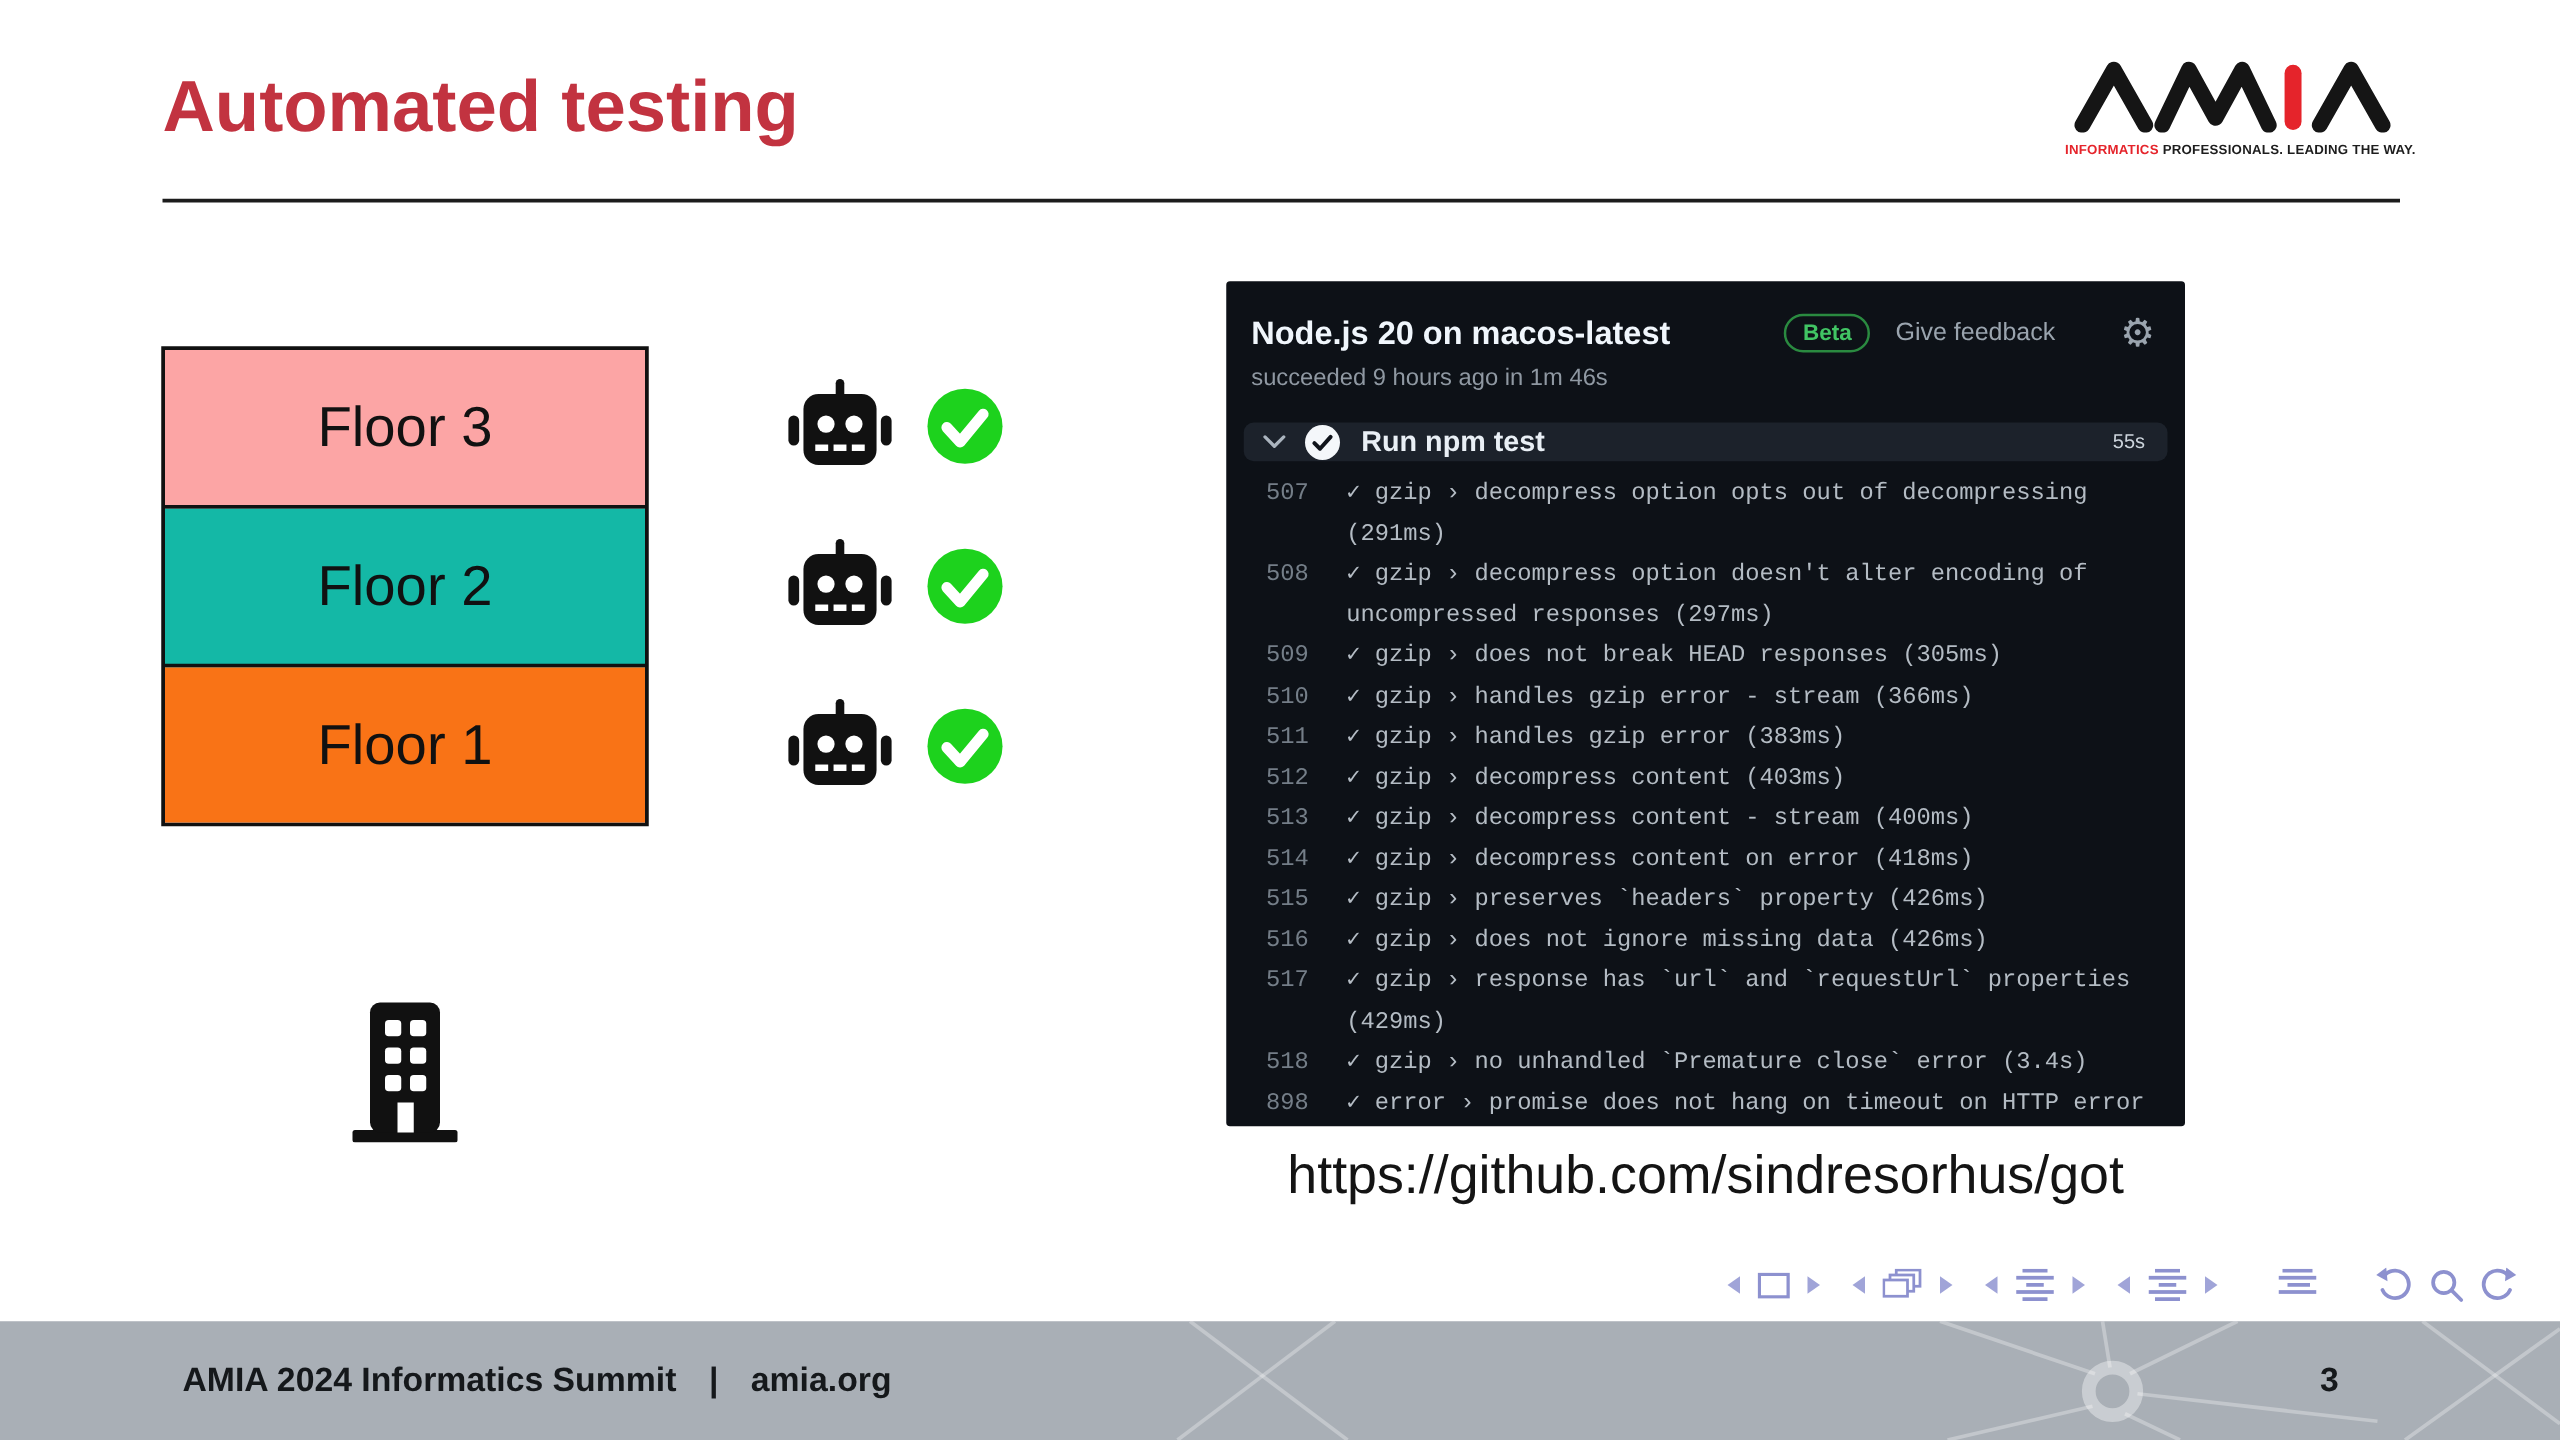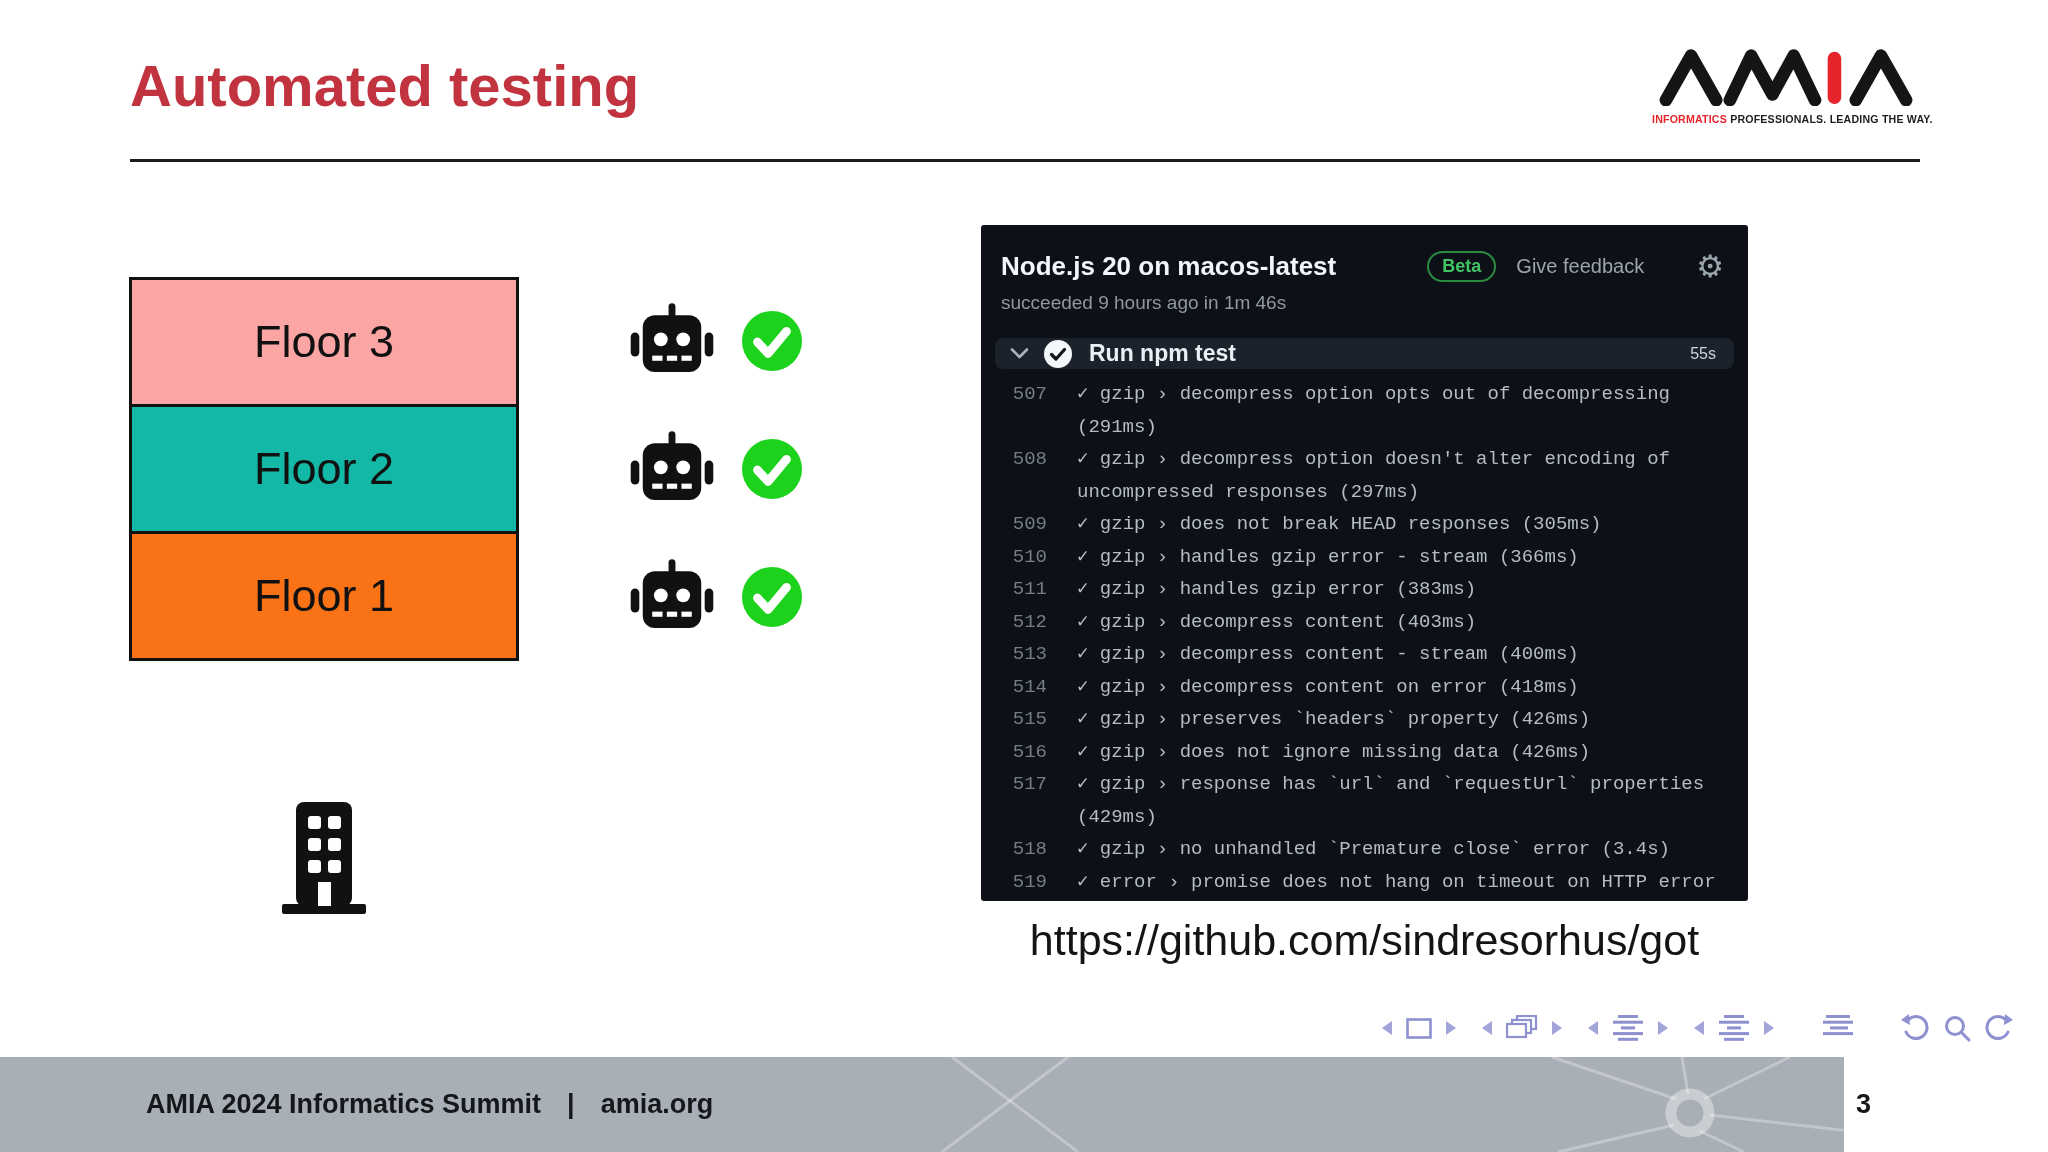--- a/index.html
+++ b/index.html
@@ -54,21 +54,21 @@
   .repo-url{position:absolute;left:981px;top:916px;width:767px;text-align:center;
             font-size:43px;color:#141414;}
 
   
   .nav-strip{position:absolute;right:34px;top:1014px;display:flex;align-items:center;color:#8d91cf;}
   .nav-strip > *{margin-left:13px;display:flex;align-items:center;}
   .nav-strip .grp{margin-left:22px;}
   .nav-strip .far{margin-left:46px;}
 
   
-  .footer{position:absolute;left:0;top:1057px;width:1844px;height:95px;background:#a9afb6;}
+  .footer{position:absolute;left:0;top:1057px;width:2048px;height:95px;background:#a9afb6;}
   .footer svg.pattern{position:absolute;left:0;top:0;}
   .footer-text{position:absolute;left:146px;top:0;height:95px;display:flex;align-items:center;
                gap:26px;font-size:27px;font-weight:bold;color:#15181b;}
   .page-number{position:absolute;left:1856px;top:0;height:95px;display:flex;align-items:center;
                font-size:27px;font-weight:bold;color:#15181b;}
 </style>
 </head>
 <body>
 
 <div class="slide">
@@ -226,21 +226,21 @@
         </div>
         <div class="log-row">
           <span class="log-num">517</span>
           <span class="log-text">✓ gzip › response has `url` and `requestUrl` properties (429ms)</span>
         </div>
         <div class="log-row">
           <span class="log-num">518</span>
           <span class="log-text">✓ gzip › no unhandled `Premature close` error (3.4s)</span>
         </div>
         <div class="log-row">
-          <span class="log-num">519</span>
+          <span class="log-num">898</span>
           <span class="log-text">✓ error › promise does not hang on timeout on HTTP error</span>
         </div>
       </div>
   </div>
 
   <div class="repo-url">https://github.com/sindresorhus/got</div>
 
   <div class="nav-strip">
     <svg width="13" height="16" viewBox="0 0 13 16">
         <polygon points="12,1 12,15 2,8" fill="#a0a4d8"></polygon>

